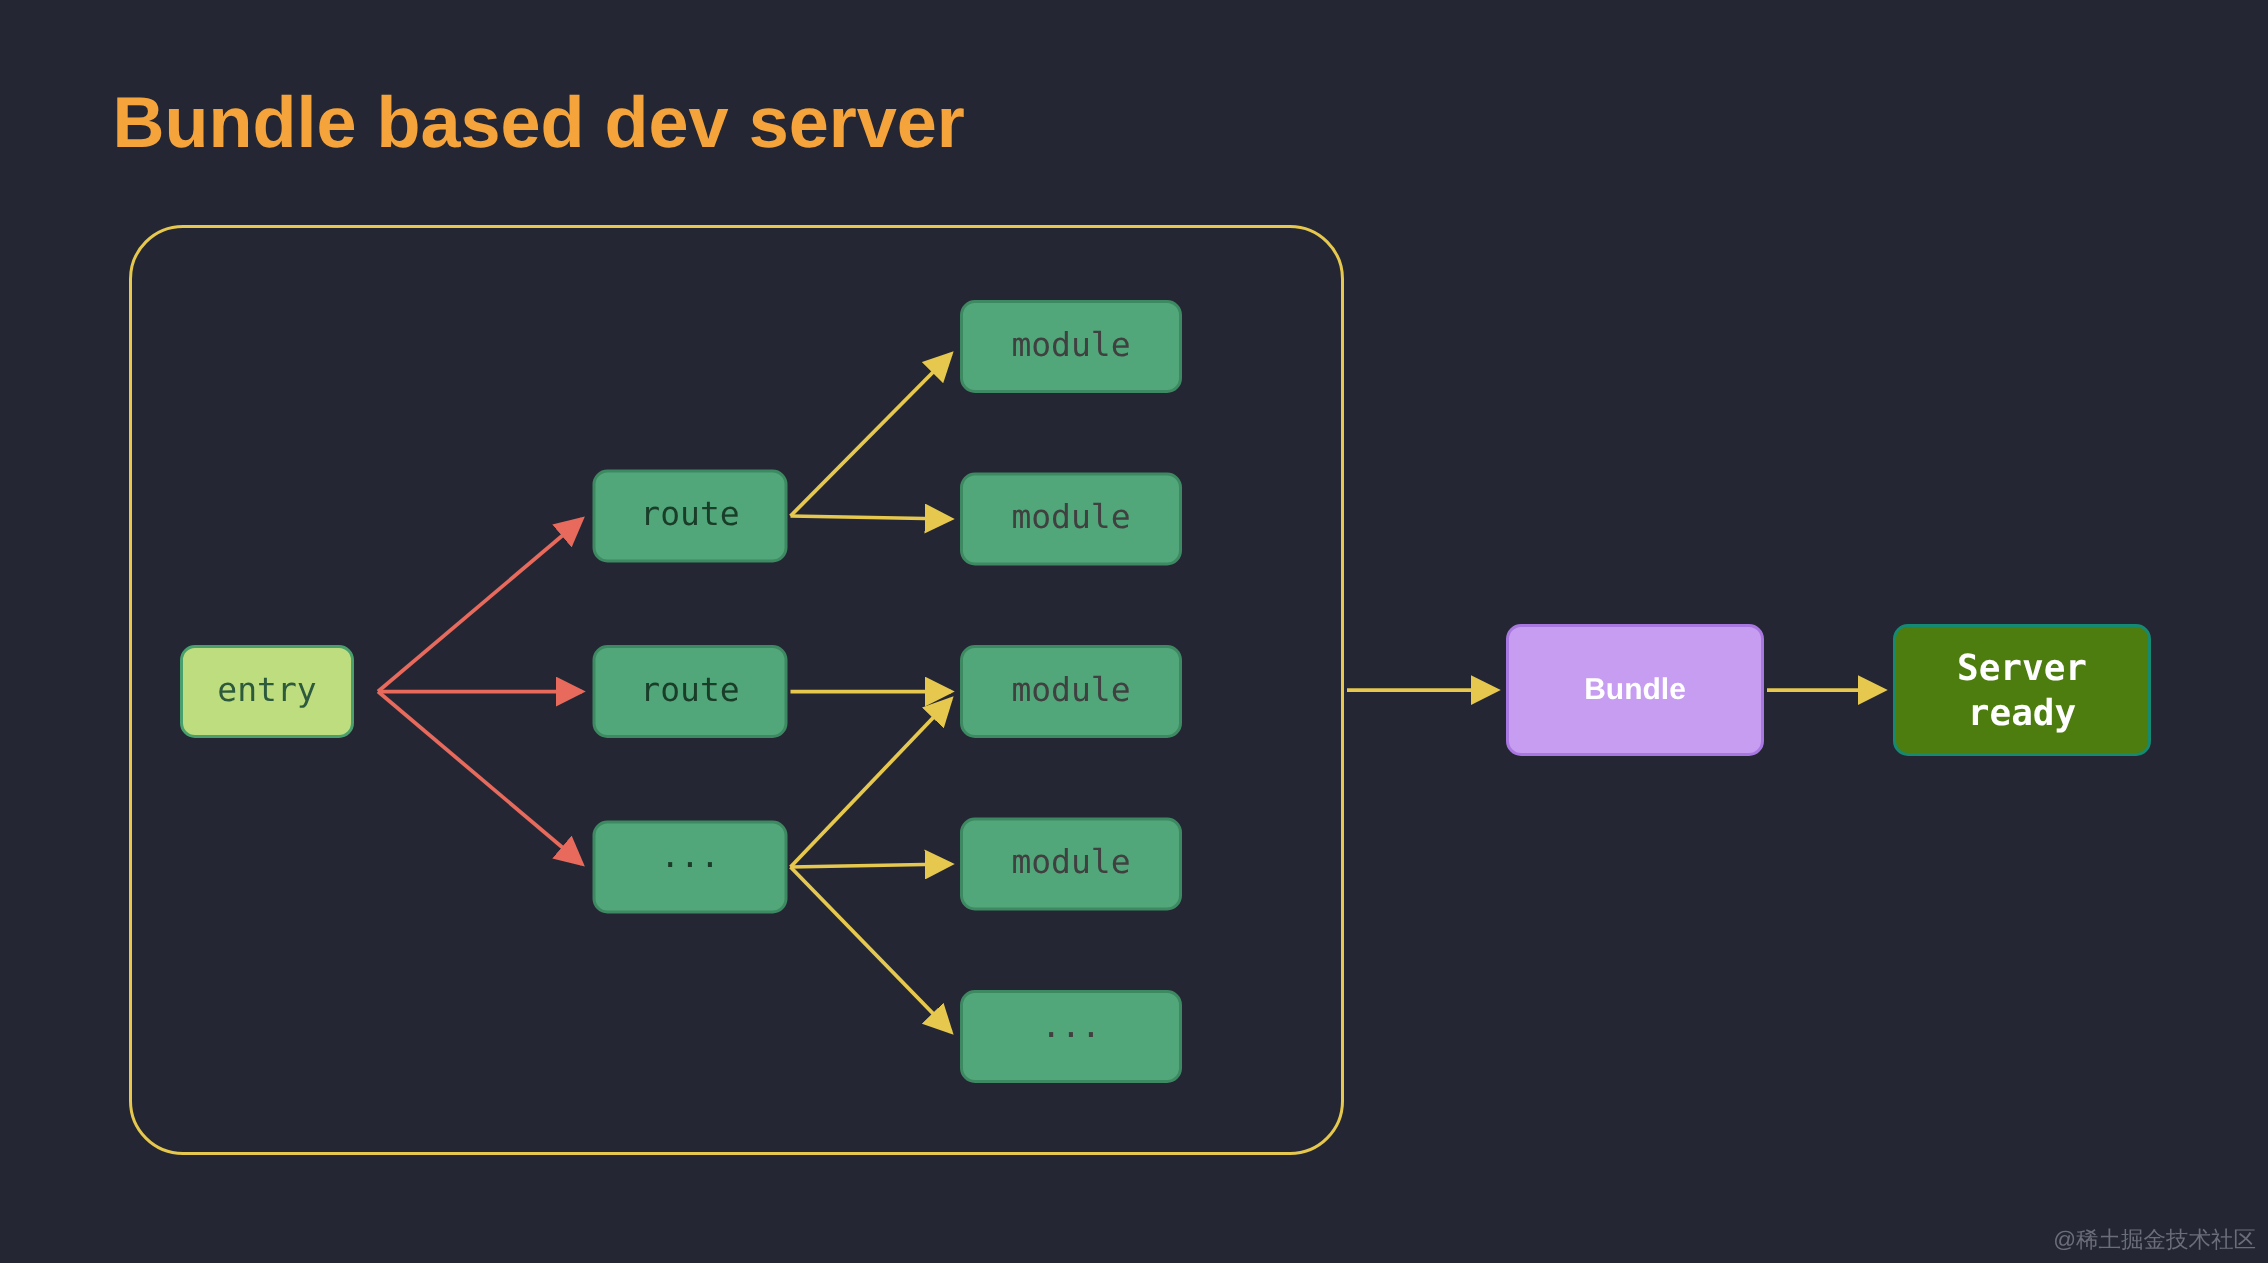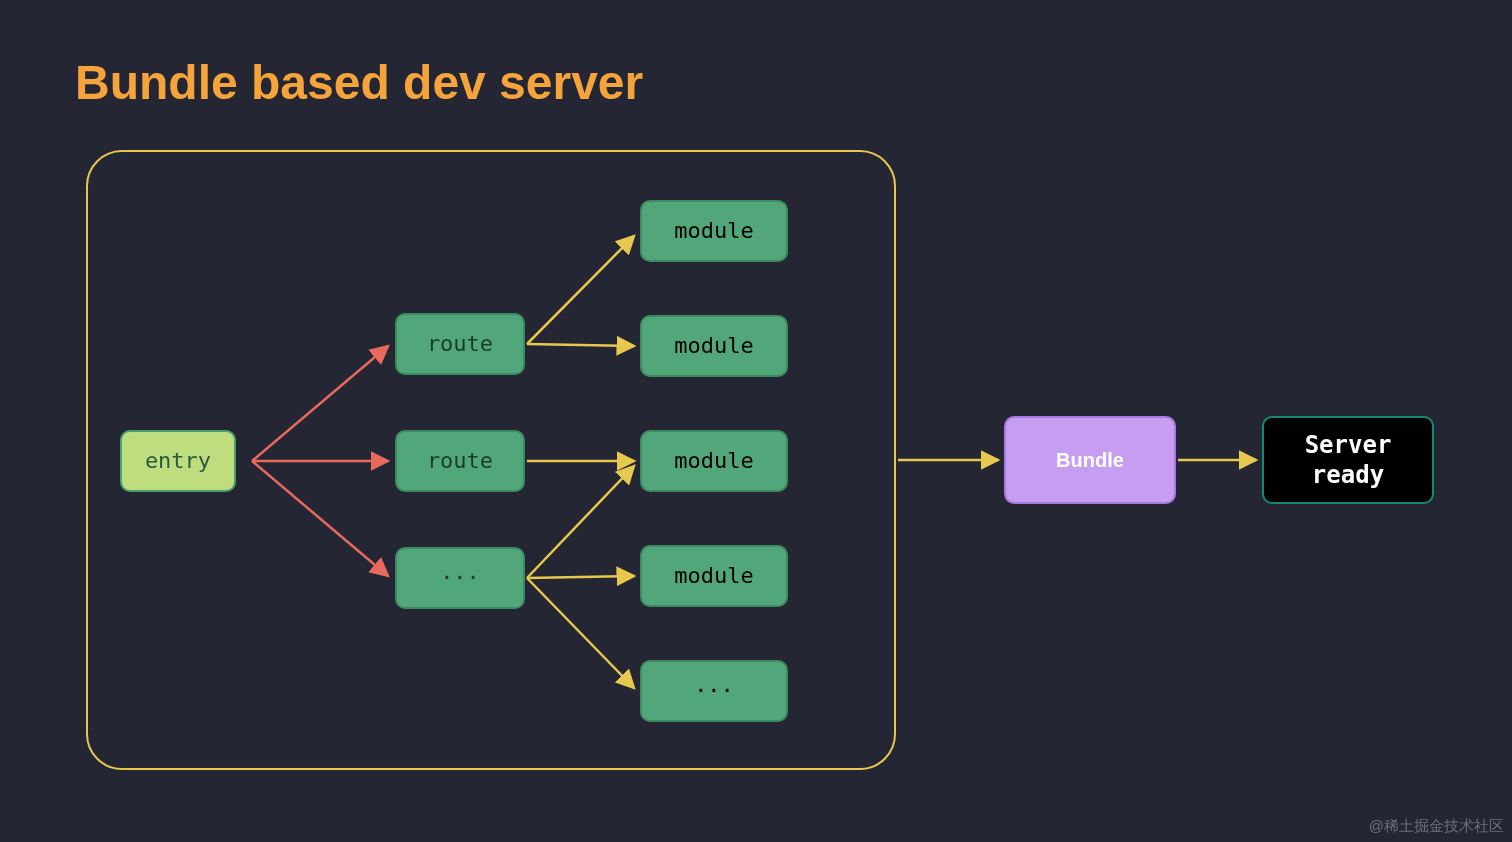--- a/index.html
+++ b/index.html
@@ -48,34 +48,34 @@
   .node-route {
     width: 130px; height: 62px;
     background: #52a77a;
     border: 2px solid #3d8a62;
     color: #1a3d2a;
   }
   .node-module {
     width: 148px; height: 62px;
     background: #52a77a;
     border: 2px solid #3d8a62;
-    color: #000000;
+    color: #404040;
   }
   .node-bundle {
     width: 172px; height: 88px;
     background: #c69df0;
     border: 2px solid #a977e0;
     color: #ffffff;
     font-family: -apple-system, BlinkMacSystemFont, "Segoe UI", sans-serif;
     font-size: 20px;
     font-weight: 600;
   }
   .node-server {
     width: 172px; height: 88px;
-    background: #000000;
+    background: #4d7c0f;
     border: 2px solid #158a72;
     color: #ffffff;
     font-family: ui-monospace, "SF Mono", Menlo, Consolas, monospace;
     font-size: 24px;
     font-weight: 600;
     white-space: pre-line;
   }
   svg.arrows {
     position: absolute;
     left: 0; top: 0;

